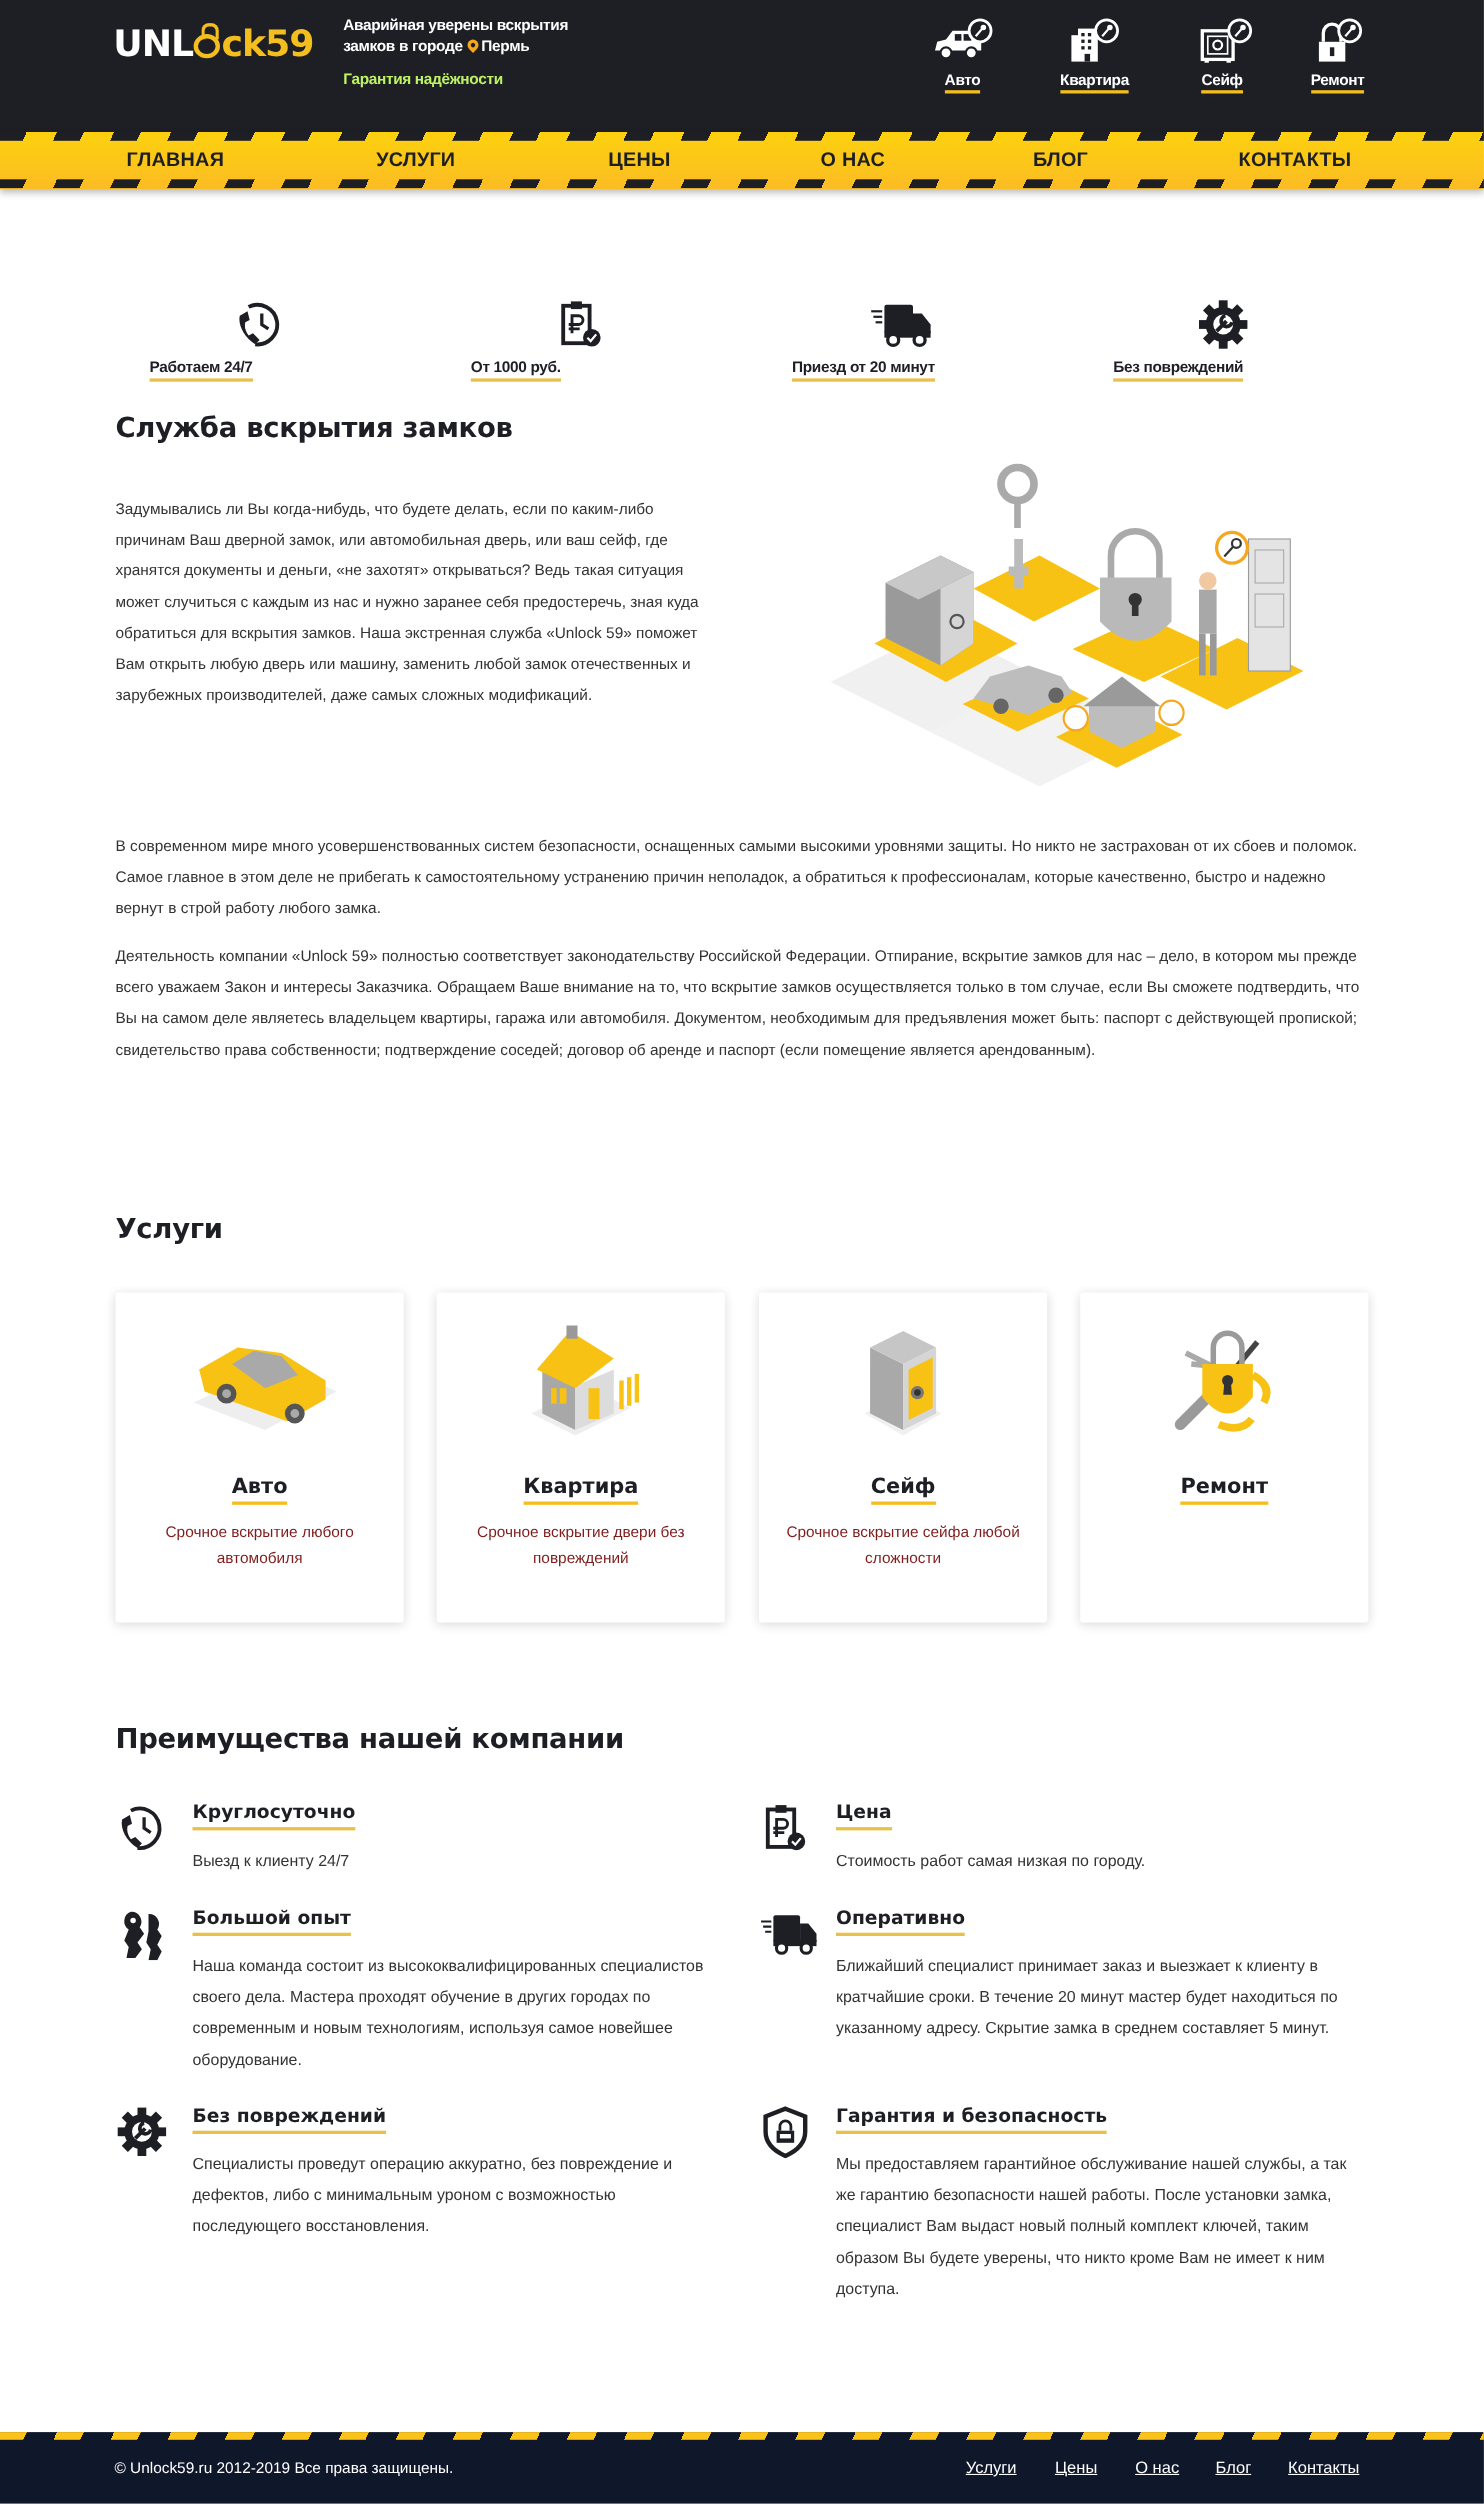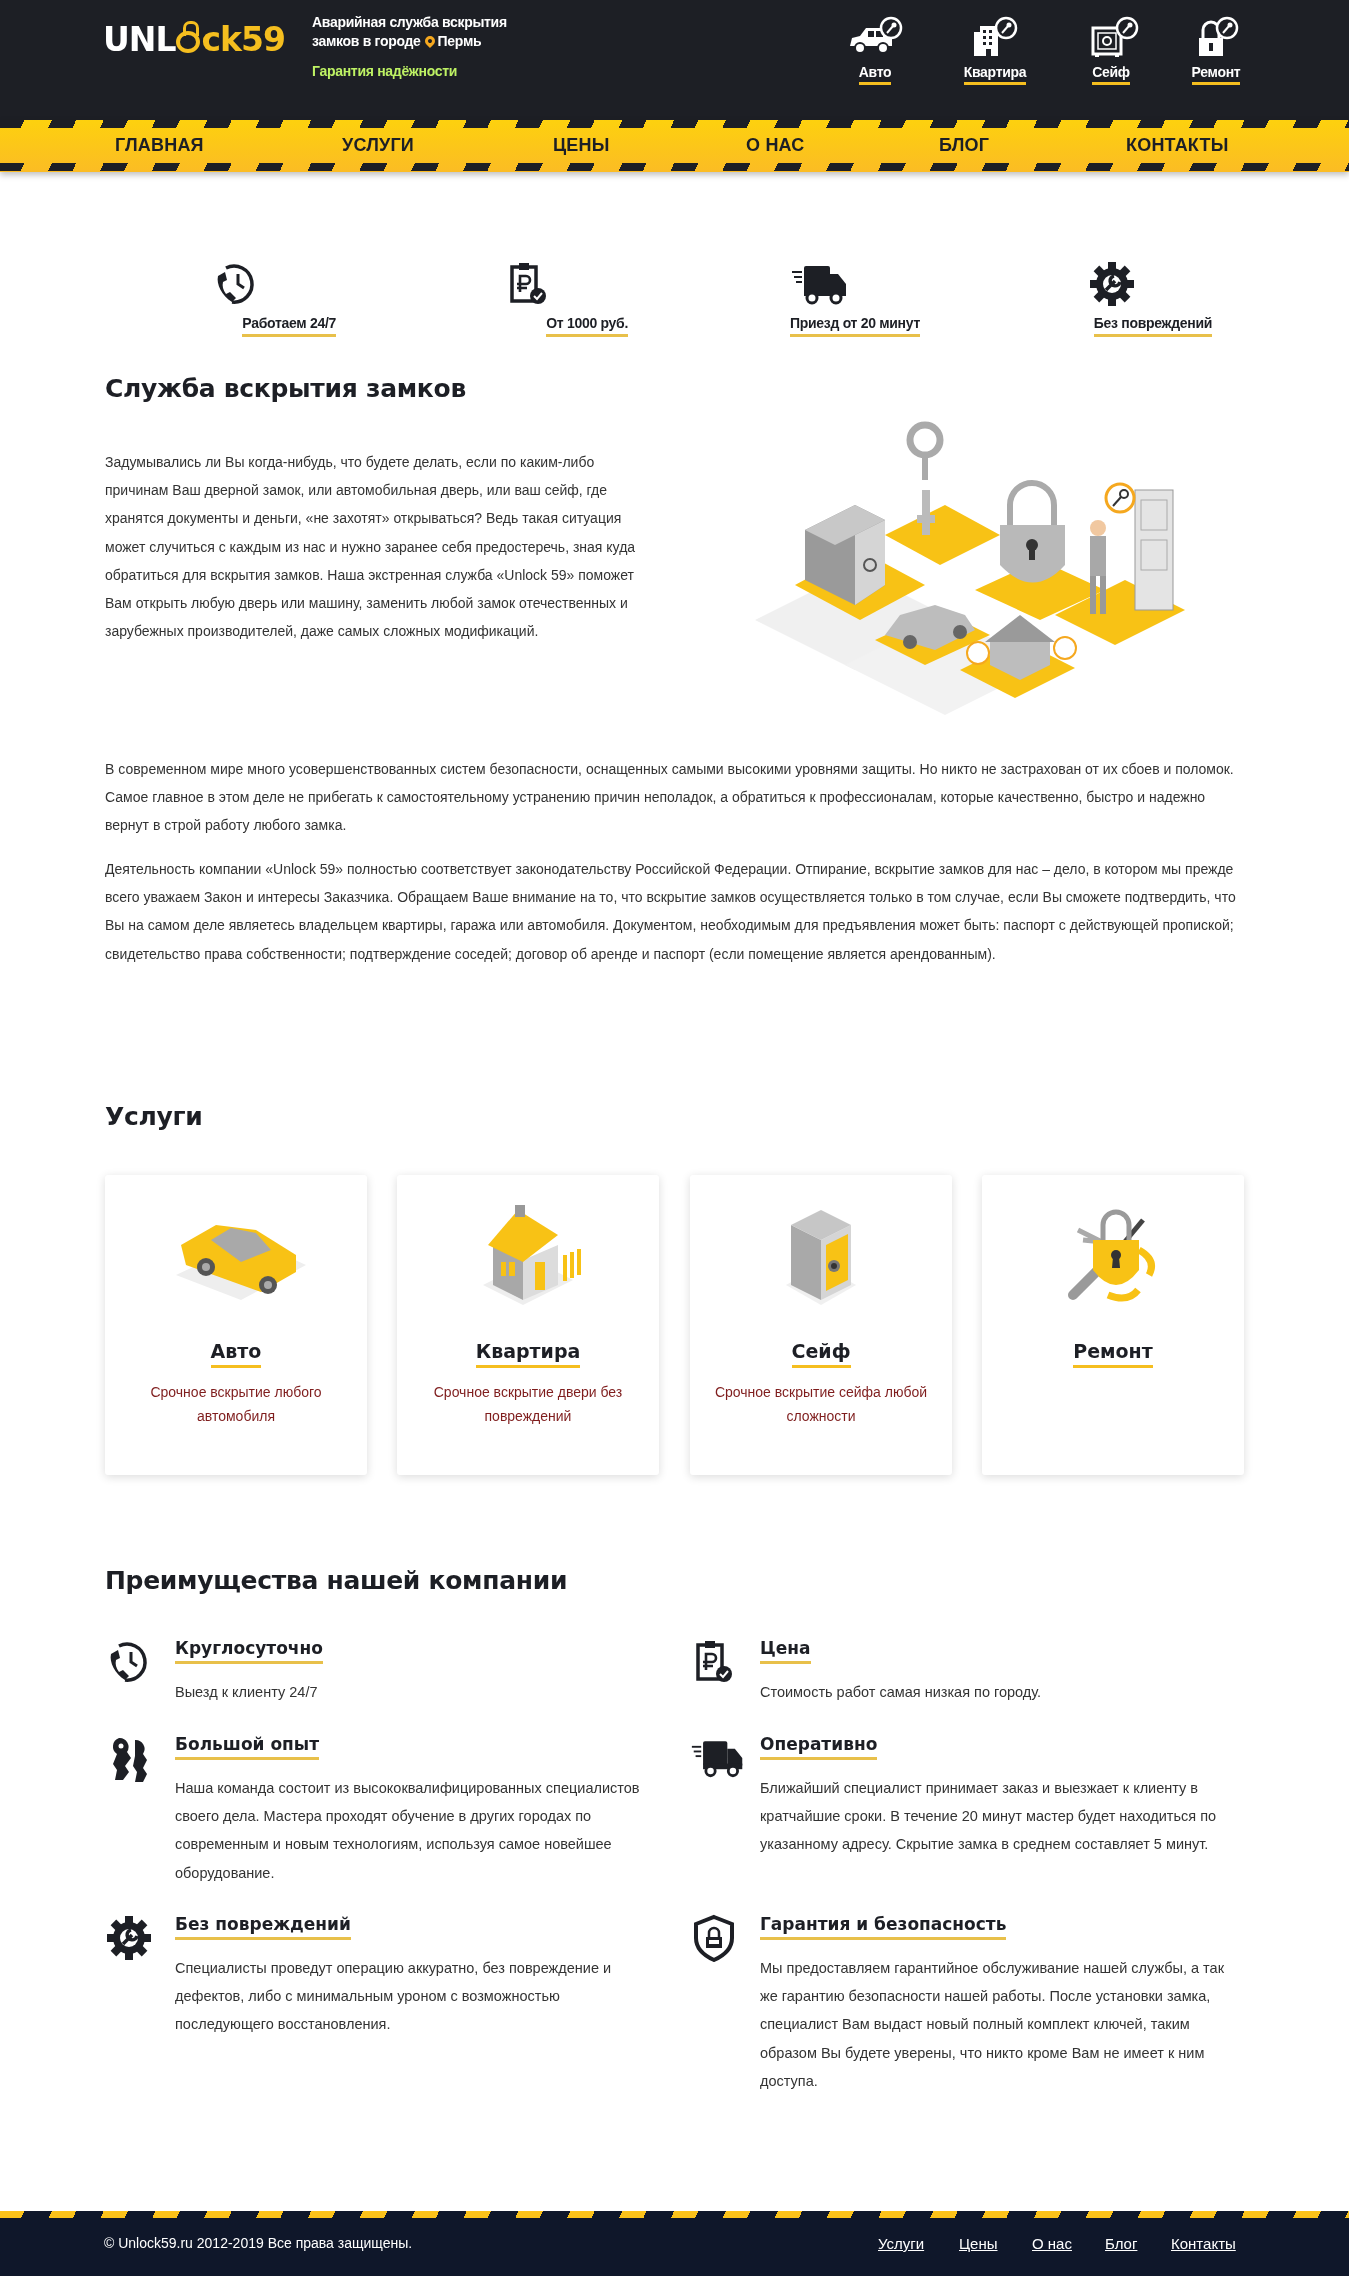--- a/index.html
+++ b/index.html
@@ -24,21 +24,21 @@
   .hicon span { display: inline-block; margin-top: 4px; color: #ffffff; font-weight: bold; font-size: 14px; border-bottom: 3px solid #f5be1f; padding-bottom: 2px; letter-spacing: -0.3px; }
 
   
   .nav { position: absolute; left: 0; top: 120px; width: 1349px; height: 52px; background: linear-gradient(180deg, #fdd10e 0%, #fbbc24 100%); box-shadow: 0 3px 6px rgba(0,0,0,0.25); }
   .stripe { position: absolute; left: 0; width: 100%; height: 8px; background: repeating-linear-gradient(115deg, #1d1f25 0 22px, transparent 22px 47px); }
   .stripe.top { top: 0; }
   .stripe.bot { bottom: 1px; }
   .nav a { position: absolute; top: 15px; font-weight: bold; font-size: 18px; color: #1d1f25; text-decoration: none; letter-spacing: 0.2px; }
 
   
-  .feat { position: absolute; top: 260px; width: 200px; text-align: right; }
+  .feat { position: absolute; top: 271px; width: 200px; text-align: left; }
   .feat svg { display: block; margin: 0 auto 6px; }
   .feat span { display: inline-block; font-weight: bold; font-size: 14px; color: #1d1f25; border-bottom: 3px solid #e8c04a; padding-bottom: 3px; letter-spacing: -0.3px; }
 
   
   .h2 { position: absolute; left: 105px; font-family: "DejaVu Sans", sans-serif; font-weight: bold; font-size: 25px; color: #1d1f25; letter-spacing: -0.3px; }
   .p { position: absolute; font-size: 14px; line-height: 28.2px; color: #333333; }
 
   
   .card { position: absolute; top: 1175px; width: 262px; height: 300px; background: #ffffff; border-radius: 3px; box-shadow: 0 2px 10px rgba(0,0,0,0.14); text-align: center; }
   .card .img { height: 130px; margin-top: 25px; position: relative; }
@@ -57,21 +57,21 @@
   .footer .copy { position: absolute; left: 104px; top: 24px; color: #ffffff; font-size: 14px; }
   .footer a { position: absolute; top: 24px; color: #ffffff; font-size: 15px; text-decoration: underline; }
 </style>
 </head>
 <body>
 
 <div class="header">
   <div class="logo"><span>UNL</span><span class="lockO"></span><span class="y">ck</span><span class="y">59</span></div>
 
   <div class="tagline">
-    <div>Аварийная служба вскрытия</div>
+    <div>Аварийная уверены вскрытия</div>
     <div><span>замков в городе</span><span class="pin"></span><span>Пермь</span></div>
   </div>
   <div class="tagline2">Гарантия надёжности</div>
 
 
   <div class="hicon" style="left:845px;width:60px;">
     <svg width="58" height="44" viewBox="0 0 58 44">
       <path d="M4 30 L6 22 L14 20 L20 12 L36 12 L42 20 L46 22 L46 30 Z" fill="#fff"></path>
       <rect x="22" y="15" width="6" height="6" fill="#1d1f25"></rect>
         <rect x="30" y="15" width="7" height="6" fill="#1d1f25"></rect>

